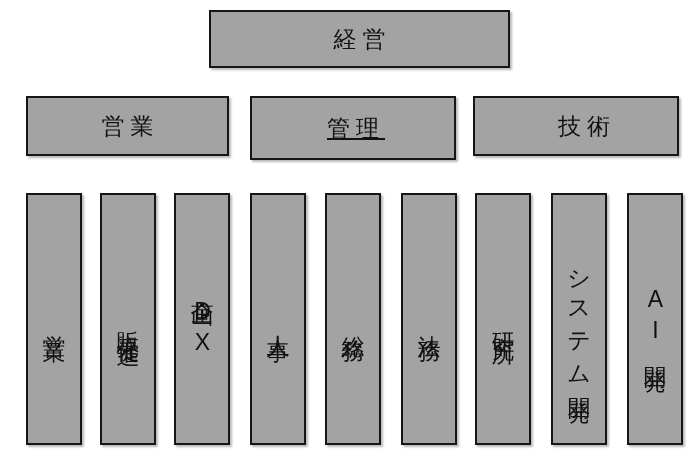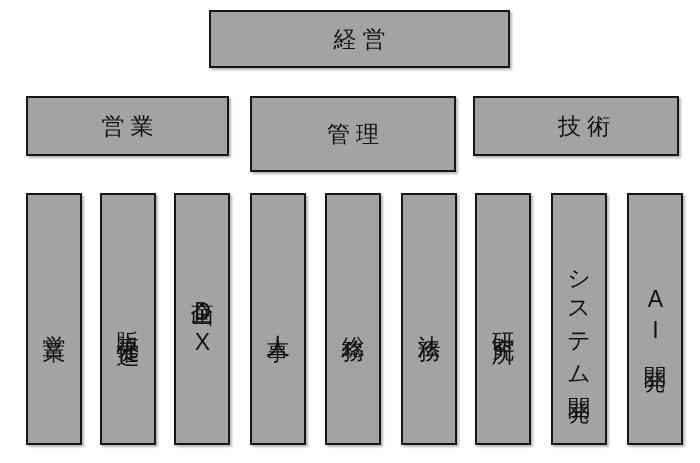--- a/index.html
+++ b/index.html
@@ -41,21 +41,21 @@
     writing-mode: vertical-rl;
     text-orientation: upright;
     letter-spacing: 5px;
     padding-top: 5px; 
     white-space: nowrap;
   }
   
   .root-box   { left: 209px; top: 10px;  width: 301px; height: 58px; }
   
   .group-0    { left: 26px;  top: 96px;  width: 203px; height: 60px; }
-  .group-1    { left: 250px; top: 96px;  width: 206px; height: 76px; }
+  .group-1    { left: 250px; top: 96px;  width: 206px; height: 64px; text-decoration: underline; }
   .group-2    { left: 473px; top: 96px;  width: 206px; height: 60px; padding-left: 16px; }
   
   .dept       { top: 193px;  width: 56px; height: 252px; }
   .dept-0 { left: 26px; }
   .dept-1 { left: 100px; }
   .dept-2 { left: 174px; }
   .dept-3 { left: 250px; }
   .dept-4 { left: 325px; }
   .dept-5 { left: 401px; }
   .dept-6 { left: 475px; }

